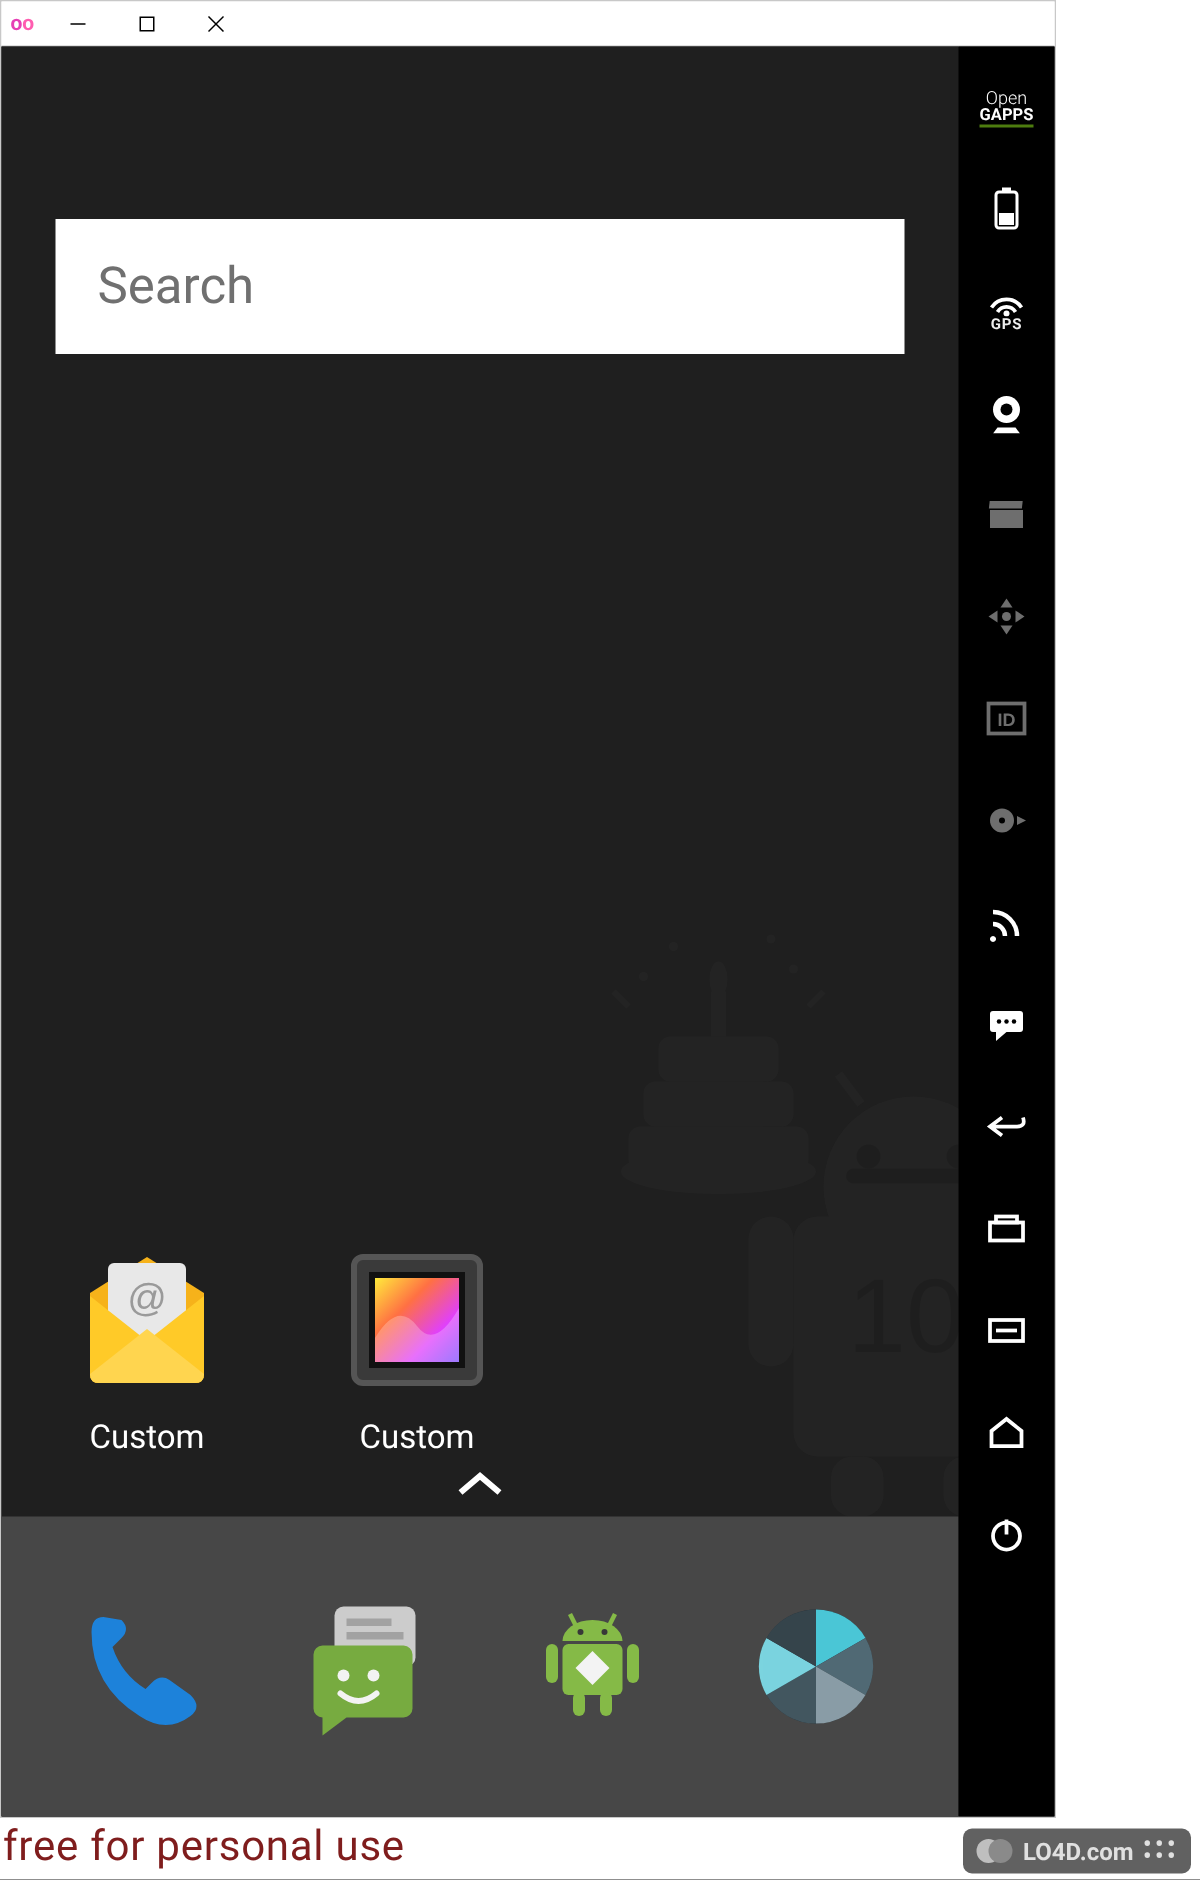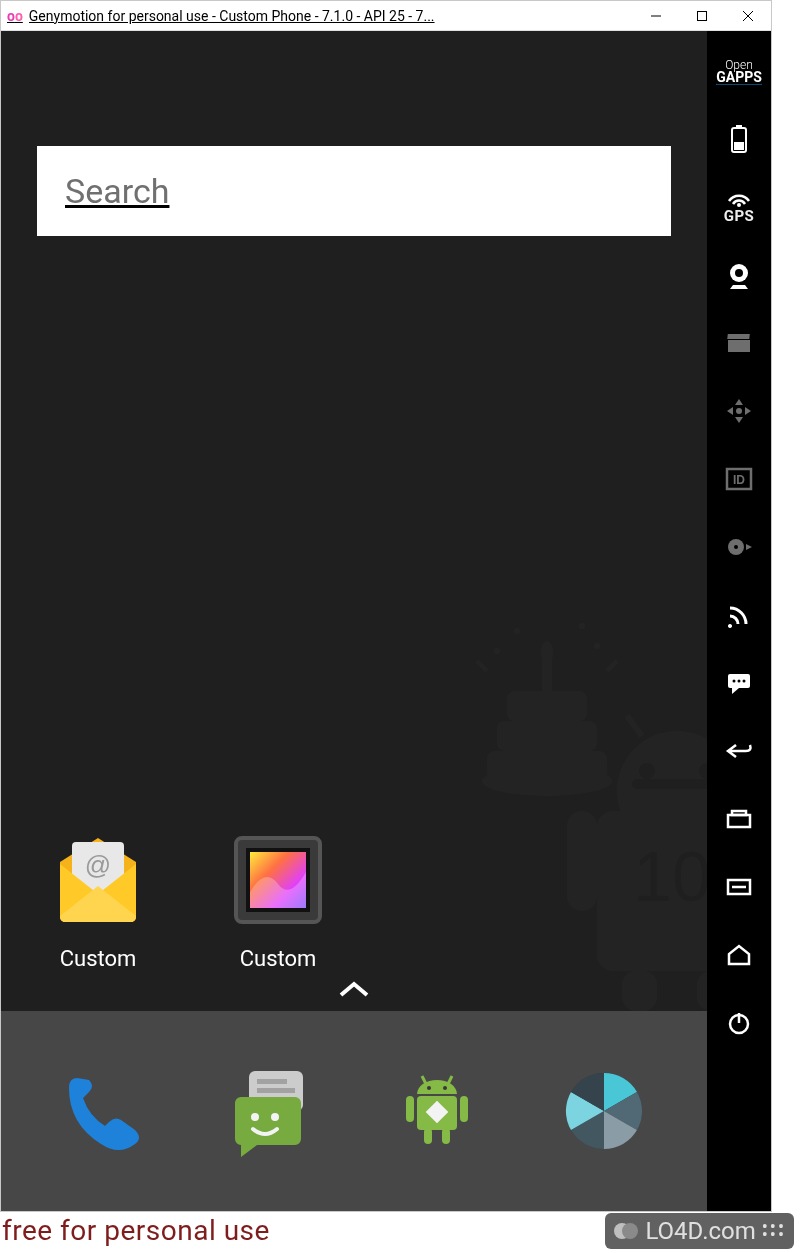--- a/index.html
+++ b/index.html
@@ -5,27 +5,26 @@
   * { box-sizing: border-box; margin: 0; padding: 0; }
   body {
     width: 800px;
     height: 1253px;
     background: #fff;
     font-family: "Segoe UI", Roboto, Arial, sans-serif;
     overflow: hidden;
     position: relative;
   }
   .window {
-    width: 772px;
+    width: 704px;
     height: 1212px;
     border: 1px solid #c8c8c8;
     display: flex;
     flex-direction: column;
     background: #fff;
-    text-decoration: underline;
   }
   .titlebar {
     height: 30px;
     display: flex;
     align-items: center;
     background: #fff;
     border-bottom: 1px solid #e0e0e0;
   }
   .titlebar .logo {
     padding: 0 6px;
@@ -141,23 +140,23 @@
   .sbtn {
     width: 56px;
     height: 64px;
     display: flex;
     flex-direction: column;
     align-items: center;
     justify-content: center;
     color: #eee;
   }
   .sbtn.dim { color: #3b82f6; }
-  .sbtn .sublabel { font-size: 15px; font-weight: bold; letter-spacing: 0.5px; }
+  .sbtn .sublabel { font-size: 10px; font-weight: bold; letter-spacing: 0.5px; }
   .opengapps .l1 { font-size: 12px; color:#fff; font-weight:300; }
-  .opengapps .l2 { font-size: 14px; color:#fff; font-weight:bold; border-bottom:2px solid #0c4a6e; padding-bottom:1px; line-height:10px;}
+  .opengapps .l2 { font-size: 11px; color:#fff; font-weight:bold; border-bottom:2px solid #4d7c0f; padding-bottom:1px; line-height:10px;}
 
   .watermark {
     position: absolute;
     left: 2px;
     bottom: 6px;
     font-size: 28px;
     color: #7f1d1d;
     font-weight: 400;
     letter-spacing: 0.5px;
   }
@@ -165,30 +164,29 @@
     position: absolute;
     right: 6px;
     bottom: 4px;
     display: flex;
     align-items: center;
     gap: 6px;
     background: rgba(80,80,80,0.9);
     padding: 4px 8px;
     border-radius: 6px;
   }
-  .brand .logo4d { color: #e0e0e0; font-size: 24px; font-weight: 400; }
+  .brand .logo4d { color: #e0e0e0; font-size: 16px; font-weight: 700; }
   .brand .dots { color: #e0e0e0; font-size: 18px; letter-spacing: 2px; line-height: 6px; }
 </style>
 </head>
 <body>
 
 <div class="window">
   <div class="titlebar">
     <div class="logo"><span class="o1">o</span><span class="o2">o</span></div>
-    <div class="title">Genymotion for personal use - Custom Phone - 7.1.0 - API 25 - 7...</div>
     <div class="winbtns">
       <div class="winbtn">
         <svg width="12" height="12" viewBox="0 0 12 12">
             <line x1="1" y1="6" x2="11" y2="6" stroke="#000" stroke-width="1"></line>
           </svg>
       </div>
       <div class="winbtn">
         <svg width="12" height="12" viewBox="0 0 12 12">
             <rect x="1.5" y="1.5" width="9" height="9" fill="none" stroke="#000" stroke-width="1"></rect>
           </svg>

